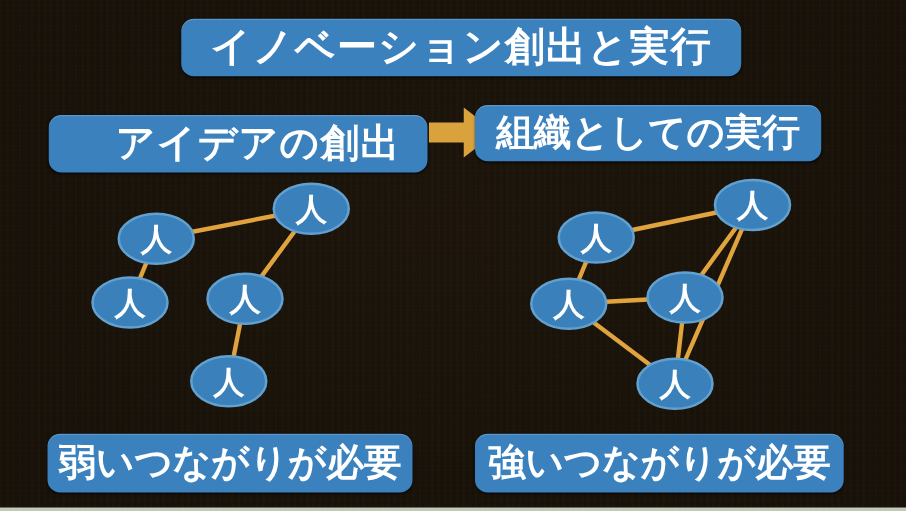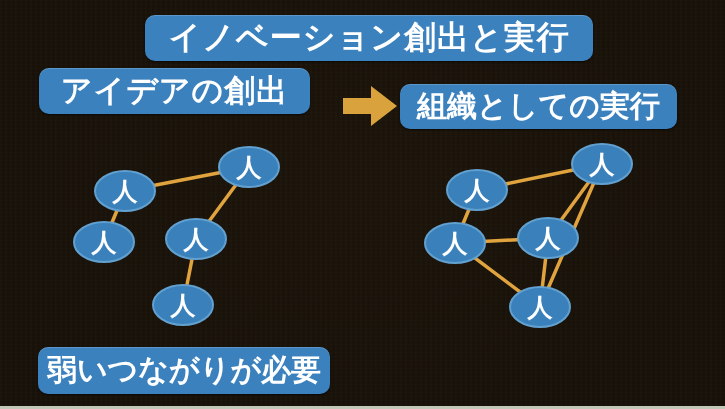--- a/index.html
+++ b/index.html
@@ -12,22 +12,22 @@
       radial-gradient(ellipse at 50% 45%, rgba(70,50,30,0.10), rgba(0,0,0,0) 75%),
       #171109;
   }
   .bluebox{
     position:absolute;display:flex;align-items:center;justify-content:center;
     border-radius:10px;color:#ffffff;font-weight:bold;
     box-shadow:inset 0 1px 0 rgba(255,255,255,0.18), 0 1px 2px rgba(0,0,0,0.6);
   }
   .bluebox span{white-space:nowrap;}
   .title    {left:145px;top:15px;width:448px;height:46px;font-size:32px;letter-spacing:1px;}
-  .flow-left{left:39px; top:68px;width:271px;height:46px;font-size:31px;letter-spacing:1px;}
-  .flow-right{left:400px;top:84px;width:277px;height:45px;font-size:30px;}
+  .flow-left{left:39px; top:92px;width:271px;height:46px;font-size:31px;letter-spacing:1px;padding-left:32px;}
+  .flow-right{left:380px;top:84px;width:277px;height:45px;font-size:30px;}
   .cap-left {left:38px; top:347px;width:292px;height:47px;font-size:30px;}
   .cap-right{left:380px;top:347px;width:295px;height:47px;font-size:30px;}
   .arrow{position:absolute;left:343px;top:84px;width:56px;height:44px;}
   .netlayer{position:absolute;left:0;top:0;}
   .strip{position:absolute;left:0;bottom:0;width:725px;height:3px;}
 </style>
 </head>
 <body>
 
 <div class="slide">
@@ -83,15 +83,18 @@
         <text x="548" y="247" text-anchor="middle" fill="#ffffff" font-size="25" font-weight="bold" font-family="&quot;Liberation Sans&quot;,&quot;DejaVu Sans&quot;,sans-serif">人</text>
         <ellipse cx="540" cy="307" rx="30" ry="20" fill="#3a80bb" stroke="#62a0cf" stroke-width="2"></ellipse>
         <text x="540" y="316" text-anchor="middle" fill="#ffffff" font-size="25" font-weight="bold" font-family="&quot;Liberation Sans&quot;,&quot;DejaVu Sans&quot;,sans-serif">人</text>
       </g>
     </svg>
 
   <div class="bluebox cap-left" style="background: rgb(58, 129, 189);">
     <span>弱いつながりが必要</span>
   </div>
 
+  <div class="bluebox cap-right" style="background: rgb(58, 129, 189);">
+    <span>強いつながりが必要</span>
+  </div>
 
   <div class="strip" style="background: rgb(194, 201, 184);"></div>
 </div>
 
 </body></html>

